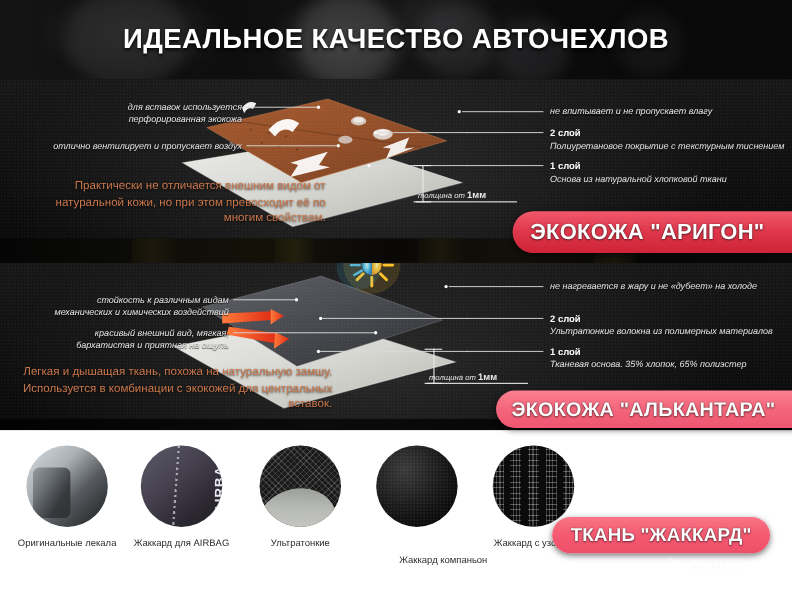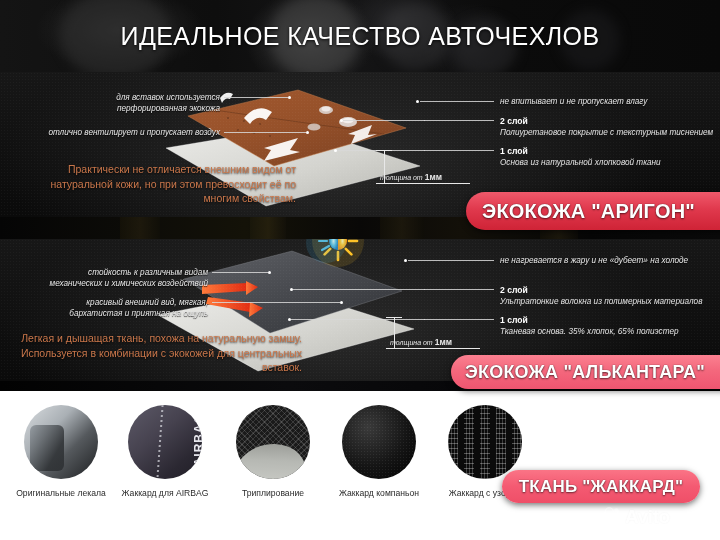--- a/index.html
+++ b/index.html
@@ -16,21 +16,21 @@
       radial-gradient(ellipse 90px 70px at 310px 40px, #3a3a3a 0%, rgba(15,15,15,0) 72%),
       radial-gradient(ellipse 80px 55px at 400px 22px, #2a2a2c 0%, rgba(12,12,12,0) 70%),
       radial-gradient(ellipse 70px 60px at 470px 45px, #1e1e20 0%, rgba(10,10,10,0) 70%),
       linear-gradient(90deg,#141414 0%,#0e0e0e 30%,#151516 48%,#0b0b0b 70%,#090909 100%);
     overflow:hidden;
   }
   .header .blob { position:absolute; border-radius:50%; filter:blur(6px); }
   .header-title {
     position:absolute; left:0; top:0; width:720px; height:72px;
     display:flex; align-items:center; justify-content:center;
-    color:#ffffff; font-weight:normal; font-size:25px; letter-spacing:0.4px;
+    color:#ffffff; font-weight:bold; font-size:25px; letter-spacing:0.4px;
     text-shadow:0 1px 3px rgba(0,0,0,.9);
     font-family:"Liberation Sans", sans-serif;
     white-space:nowrap;
   }
 
   
   .panel { position:absolute; left:0; width:720px; overflow:hidden; }
 
   .panel-dark {
     background:
@@ -403,26 +403,26 @@
       <div class="swatch sw2" style="left:128px;top:14px;">
         <div class="stitch"></div>
         <div class="airbag">AIRBAG</div>
       </div>
       <div class="swatch-label" style="left:101px;top:97px;">Жаккард для AIRBAG</div>
 
       <div class="swatch sw3" style="left:236px;top:14px;">
         <div class="mesh"></div>
         <div class="fold"></div>
       </div>
-      <div class="swatch-label" style="left:209px;top:97px;">Триплирование</div>
+      <div class="swatch-label" style="left:209px;top:97px;">Ультратонкие</div>
 
       <div class="swatch sw4" style="left:342px;top:14px;">
         <div class="tex"></div>
       </div>
-      <div class="swatch-label" style="left:315px;top:97px;">Жаккард компаньон</div>
+      <div class="swatch-label" style="left:315px;top:113px;text-align:right;">Жаккард компаньон</div>
 
       <div class="swatch sw5" style="left:448px;top:14px;">
         <div class="pat"></div>
       </div>
       <div class="swatch-label" style="left:421px;top:97px;">Жаккард с узором</div>
     </div>
   </div>
 
   <div class="badge" id="badge-arigon">ЭКОКОЖА "АРИГОН"</div>
   <div class="badge" id="badge-alkantara">ЭКОКОЖА "АЛЬКАНТАРА"</div>

